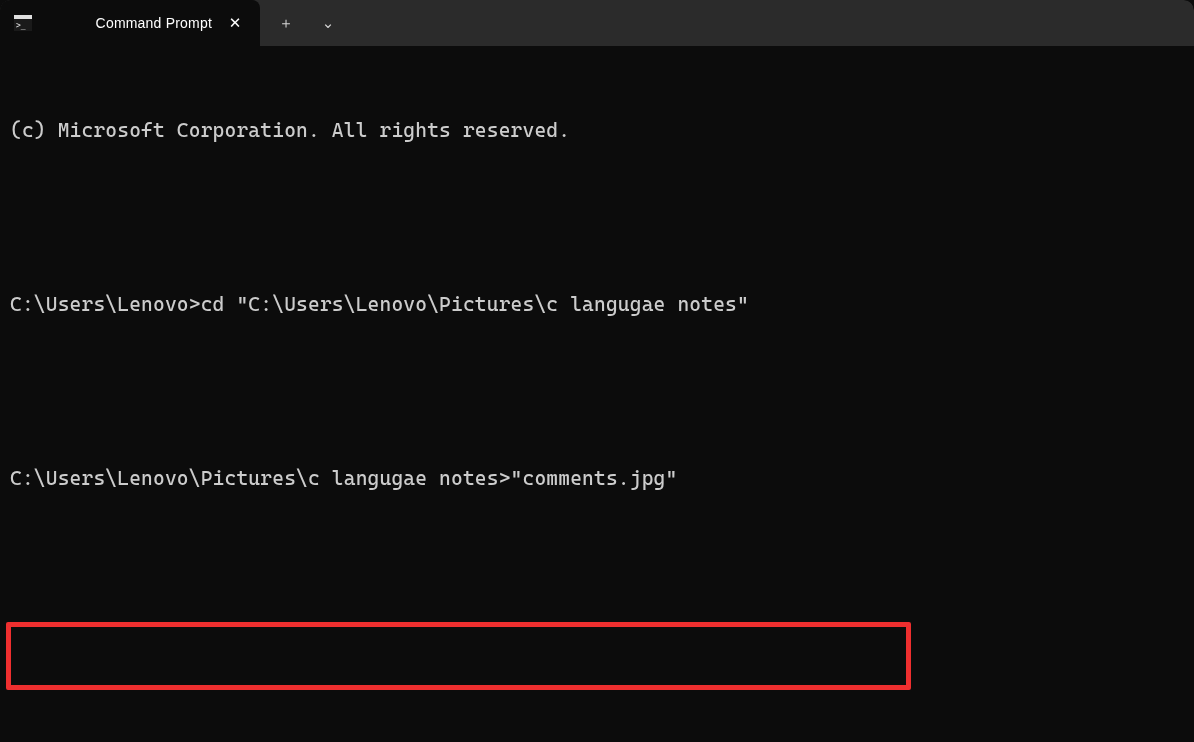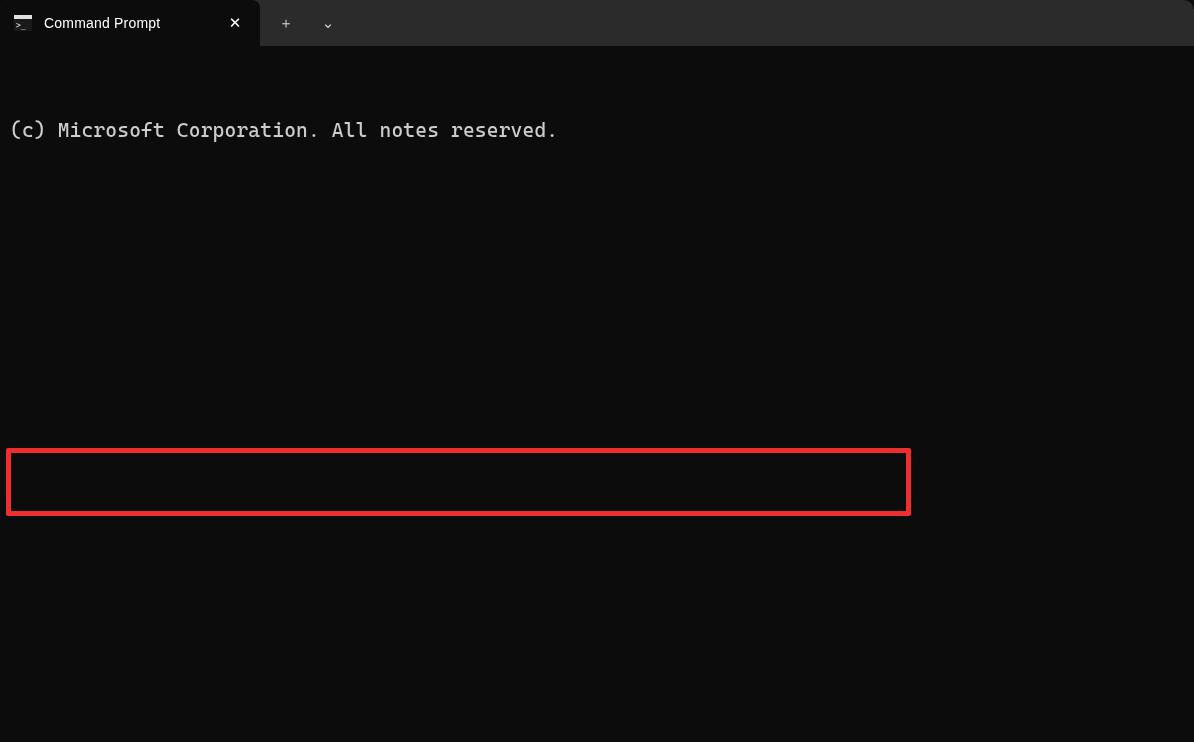--- a/index.html
+++ b/index.html
@@ -43,20 +43,21 @@
       display: inline-flex;
       align-items: center;
       justify-content: center;
     }
     .tab-icon svg { width: 18px; height: 16px; }
     .tab-title {
       flex: 1;
       font-weight: 500;
       color: #ffffff;
       letter-spacing: 0.2px;
+      text-align: right;
     }
     .tab-close {
       color: #ffffff;
       font-size: 15px;
       width: 22px;
       height: 22px;
       display: inline-flex;
       align-items: center;
       justify-content: center;
       border-radius: 3px;
@@ -122,21 +123,23 @@
     <span class="tab-title">Command Prompt</span>
     <span class="tab-close">✕</span>
   </div>
   <div class="titlebar-actions">
     <span class="tb-btn">＋</span>
     <span class="tb-btn">⌄</span>
   </div>
 </div>
 
 <div class="terminal">
-  <span class="line">(c) Microsoft Corporation. All notes reserved.</span>
+  <span class="line">(c) Microsoft Corporation. All rights reserved.</span>
   <div class="blank"></div>
+  <span class="line">C:\Users\Lenovo&gt;cd "C:\Users\Lenovo\Pictures\c langugae notes"</span>
   <div class="blank"></div>
+  <span class="line">C:\Users\Lenovo\Pictures\c langugae notes&gt;"comments.jpg"</span>
   <div class="blank"></div>
   <div class="highlight-wrap">
     
     <div class="highlight-box"></div>
   </div>
 </div>
 
 </body></html>

